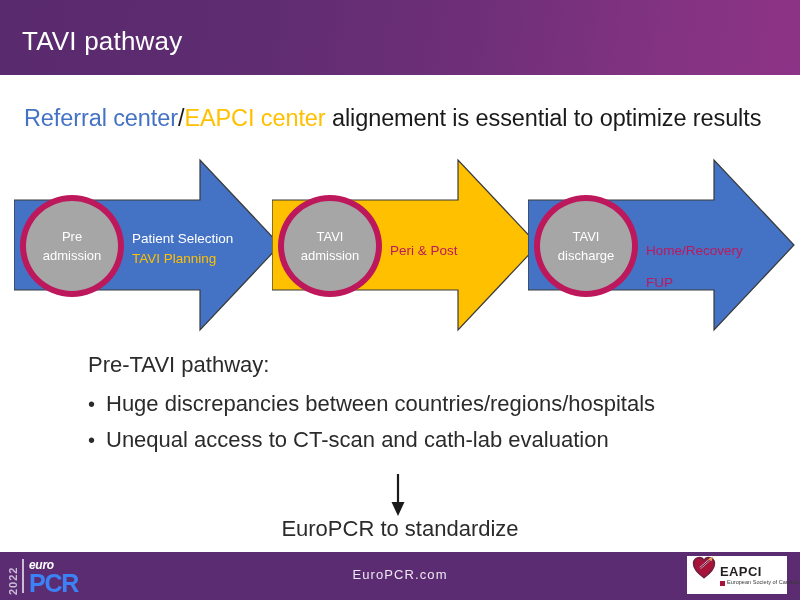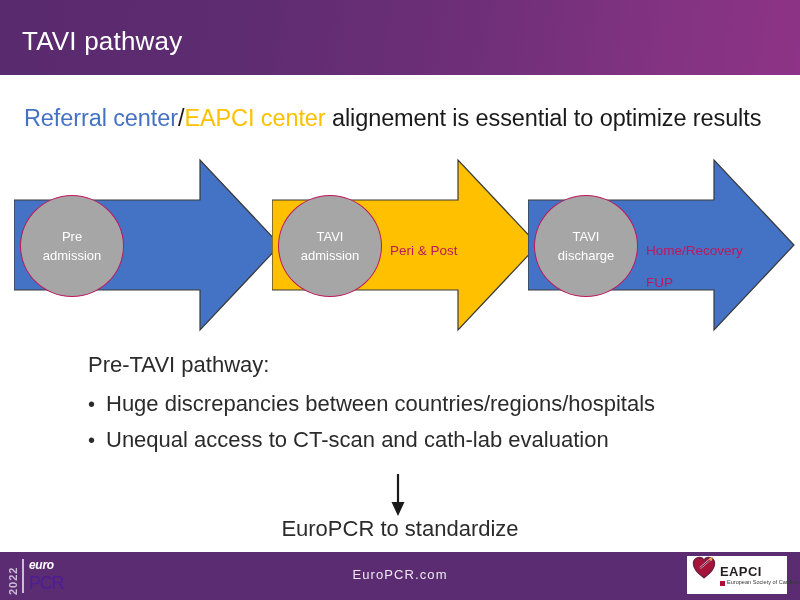--- a/index.html
+++ b/index.html
@@ -85,21 +85,21 @@
   }
 
   .stage-circle {
     position: absolute;
     left: 6px;
     top: 40px;
     width: 104px;
     height: 102px;
     border-radius: 50%;
     background: #a6a6a6;
-    border: 1px solid #be185d;
+    border: 6px solid #be185d;
     box-sizing: border-box;
     display: flex;
     flex-direction: column;
     align-items: center;
     justify-content: center;
     color: #ffffff;
     font-size: 13px;
     line-height: 19px;
     text-align: center;
   }
@@ -206,23 +206,23 @@
   }
   .logo-euro {
     font-size: 12px;
     font-style: italic;
     font-weight: bold;
     color: #ffffff;
     line-height: 13px;
     letter-spacing: -0.3px;
   }
   .logo-pcr {
-    font-size: 18px;
-    font-weight: normal;
-    color: #4c1d95;
+    font-size: 25px;
+    font-weight: bold;
+    color: #3b82f6;
     line-height: 22px;
     letter-spacing: -1.2px;
   }
   .footer-center {
     position: absolute;
     left: 0;
     top: 567px;
     width: 800px;
     text-align: center;
     font-size: 13px;
@@ -286,20 +286,24 @@
 
   <div class="pathway">
 
     <div class="stage stage-1">
       <svg class="arrow-svg" viewBox="0 0 272 180" preserveAspectRatio="none">
         <polygon points="0,45 186,45 186,5 266,90 186,175 186,135 0,135" fill="#4472c4" stroke="#3a3a3a" stroke-width="1.2"></polygon>
       </svg>
       <div class="stage-circle">
         <span>Pre</span>
         <span>admission</span>
+      </div>
+      <div class="stage-label two-line">
+        <div class="lbl-white">Patient Selection</div>
+        <div class="lbl-gold">TAVI Planning</div>
       </div>
     </div>
 
     <div class="stage stage-2">
       <svg class="arrow-svg" viewBox="0 0 272 180" preserveAspectRatio="none">
         <polygon points="0,45 186,45 186,5 266,90 186,175 186,135 0,135" fill="#ffc000" stroke="#3a3a3a" stroke-width="1.2"></polygon>
       </svg>
       <div class="stage-circle">
         <span>TAVI</span>
         <span>admission</span>

